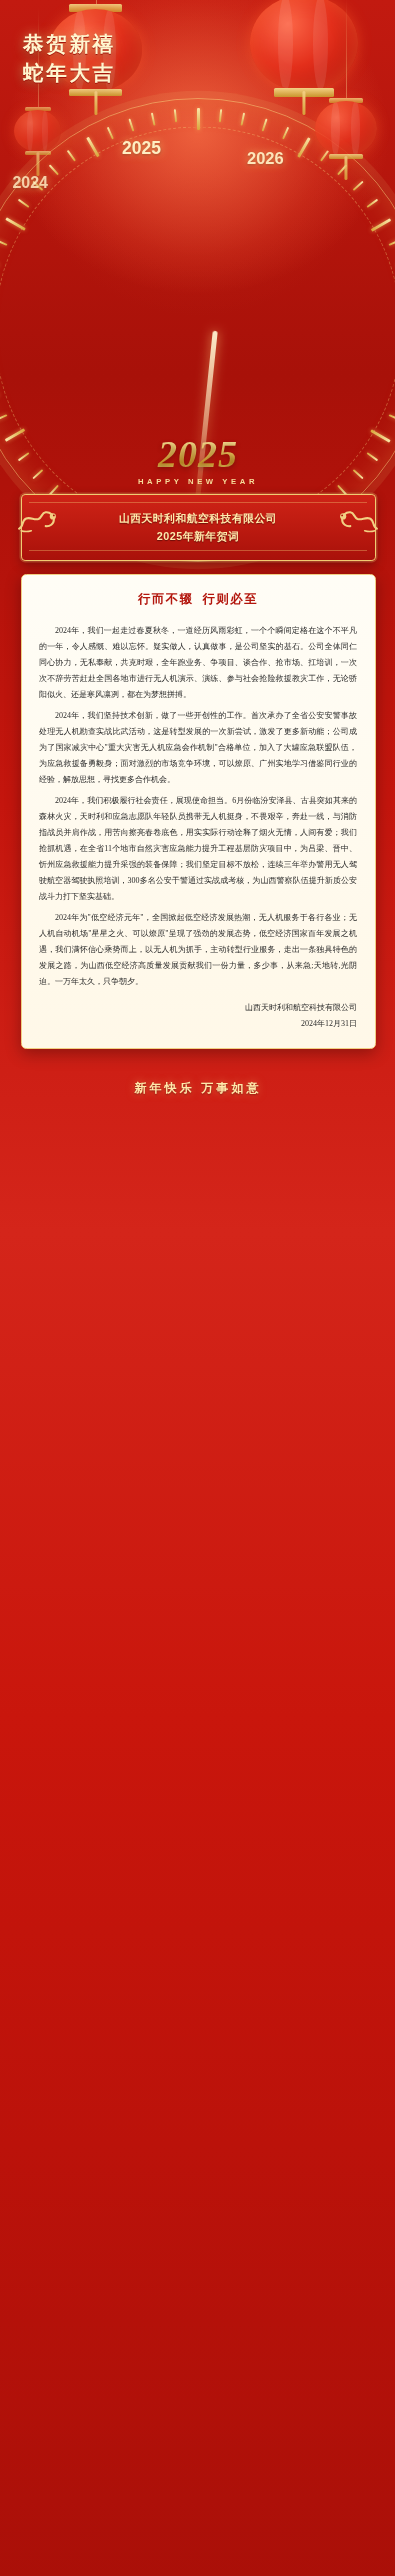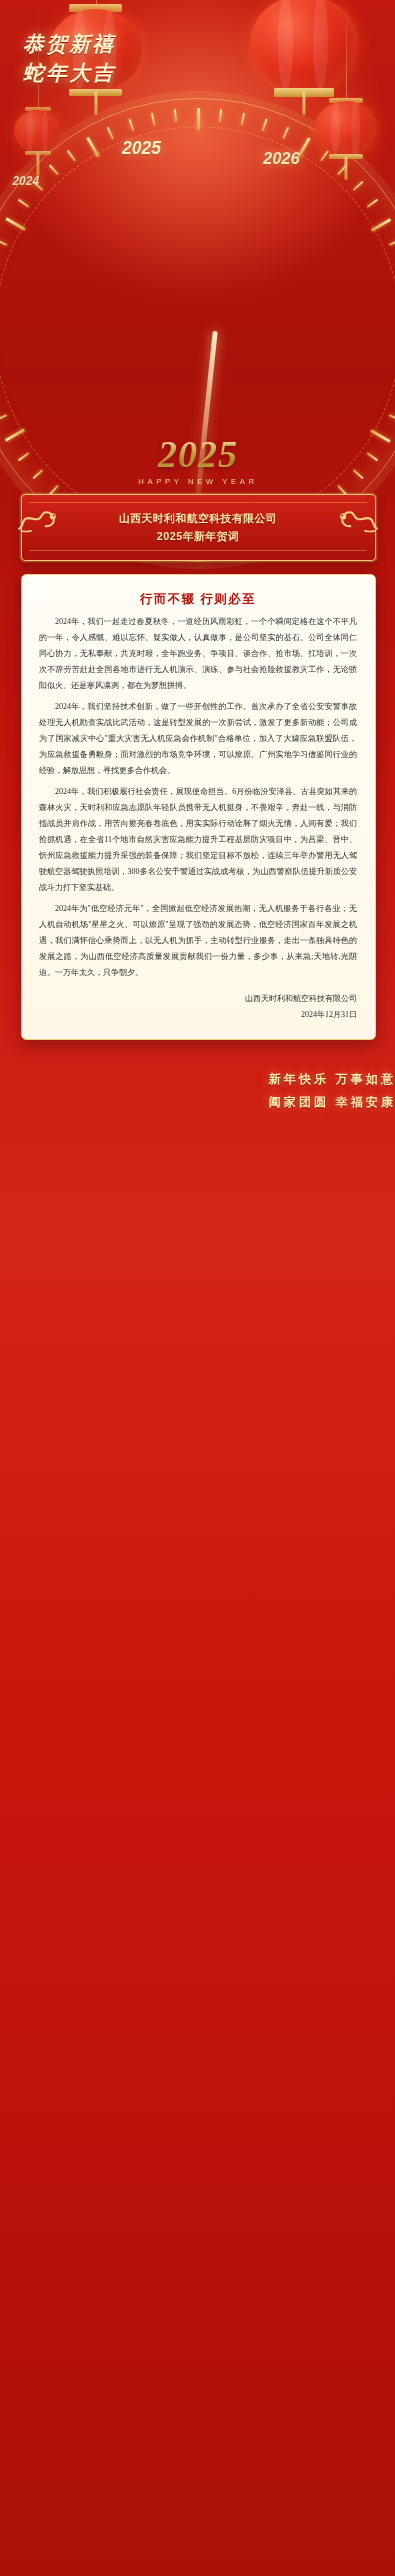--- a/index.html
+++ b/index.html
@@ -12,21 +12,21 @@
     position: relative;
     width: 396px;
     min-height: 2680px;
     background:
       radial-gradient(ellipse 309px 258px at 50% 134px, #e8462c 0%, rgba(232,70,44,0) 62%),
       linear-gradient(180deg, #c21a10 0%, #a81109 14%, #c4150d 30%, #d4251a 46%, #c9160c 64%, #bb120a 80%, #a60f08 100%);
     overflow: hidden;
   }
 
   
-  .top-deco { position: relative; height: 268px; font-style: italic; }
+  .top-deco { position: relative; height: 268px; }
   .lantern { position: absolute; border-radius: 50%; }
   .lantern .body {
     width: 100%; height: 100%; border-radius: 50%;
     background: radial-gradient(circle at 35% 30%, #ff6a4a 0%, #e5301c 45%, #a60d06 100%);
     box-shadow: 0 0 20.6px rgba(255,120,60,.45) inset, 0 0 13.4px rgba(255,90,40,.5);
     position: relative; overflow: hidden;
   }
   .lantern .body:before, .lantern .body:after {
     content:""; position:absolute; top:0; bottom:0; width:14%;
     background: rgba(255,255,255,.10); border-radius:50%;
@@ -91,43 +91,43 @@
     font-size: 20.6px; line-height: 1.42; letter-spacing: 2.6px;
     color: #fff6cf; font-weight: 700;
     text-shadow: 0 1px 0 #a3140a, 0 0 11.3px rgba(255,200,120,.75), 0 3.1px 9.3px rgba(0,0,0,.35);
   }
 
   .years { position:absolute; left:0; top:124px; width:100%; height:88px; z-index:6; }
   .yr {
     position:absolute; font-weight:700; color:#ffeec2;
     text-shadow: 0 0 8.2px rgba(255,190,110,.9), 0 1px 3.1px rgba(0,0,0,.35);
   }
-  .yr-prev { left: 12.4px;  top: 50px;  font-size: 12px; opacity:.85; }
+  .yr-prev { left: 12.4px;  top: 50px;  font-size: 16px; opacity:.85; }
   .yr-cur  { left: 122px; top: 14.4px;  font-size: 17.5px; }
-  .yr-next { left: 263px; top: 25px;  font-size: 16.5px; opacity:.95; }
+  .yr-next { left: 247px; top: 25px;  font-size: 16.5px; opacity:.95; }
 
   .hand {
     position:absolute; left:50%; top:330px; width:5.2px; height:170px;
     margin-left:-2.6px; transform-origin: 2.6px 170px; transform: rotate(6deg);
     background: linear-gradient(180deg, rgba(255,245,210,.95), rgba(226,170,60,.15));
     border-radius: 3.1px 3.1px 0 0; filter: drop-shadow(0 0 5.2px rgba(255,200,120,.8));
     z-index: 5;
   }
 
   
   .gold2025 { position:relative; margin: 164px auto 0; width: 100%; text-align:center; z-index:7; }
   .gold2025 .num {
     font-family: "Liberation Serif", serif;
     font-size: 38px; font-style: italic; font-weight: 700; letter-spacing: 1px;
     background: linear-gradient(180deg,#fff3c4 0%, #f4cf71 35%, #d09a29 70%, #f6e3a8 100%);
     -webkit-background-clip: text; background-clip: text; color: transparent;
     text-shadow: 0 1.5px 5.2px rgba(0,0,0,.25);
   }
   .gold2025 .hny {
-    margin-top: 1px; font-size: 7.7px; letter-spacing: 3.6px; color: #f7dc9a; font-weight: 400;
+    margin-top: 1px; font-size: 7.7px; letter-spacing: 3.6px; color: #f7dc9a; font-weight: 700;
   }
 
   
   .plaque {
     position: relative; z-index: 8;
     margin: 8.2px auto 0; width: 355px; padding: 7.2px 0 8.2px;
     border: 1px solid #f0cb72;
     border-radius: 4.1px;
     background: linear-gradient(180deg, #cf2316, #a9110a);
     box-shadow: 0 0 0 1.5px rgba(247,214,126,.25), 0 3.1px 10.3px rgba(0,0,0,.3);
@@ -149,35 +149,35 @@
     position: relative; z-index: 8;
     margin: 13.4px auto 0; width: 355px;
     background: linear-gradient(180deg,#fffdf6,#fff8e8);
     border-radius: 5.2px;
     border: 1px solid #f0cf83;
     box-shadow: 0 4.1px 15.5px rgba(0,0,0,.3);
     padding: 15.5px 17.5px 17.5px;
   }
   .letter h2 {
     text-align:center; font-size: 12.4px; color:#b3160d; font-weight:700;
-    letter-spacing: 1.5px; margin-bottom: 6px;
-    font-family: Liberation Sans, sans-serif;
+    letter-spacing: 1.5px; margin-bottom: 15px;
+    font-family: Liberation Mono, monospace;
   }
   .letter p {
     font-size: 8px; line-height: 2.0; color: #2a2a2a; text-align: justify;
     text-indent: 2em; margin-bottom: 5.2px;
     font-family: "Liberation Serif", "DejaVu Serif", serif;
   }
   .sign { margin-top: 10.3px; text-align: right; }
   .sign div { font-size: 8px; line-height: 1.9; color:#2a2a2a; font-family:"Liberation Serif", serif; }
 
   
   .footer {
     position: relative; z-index: 8; margin-top: 14.4px; padding: 13.4px 0 0;
-    text-align:right;
+    text-align:center;
   }
   .footer .fl {
     font-size: 12px; color:#ffe9ab; letter-spacing: 3.1px; font-weight:700; line-height: 1.9;
     text-shadow: 0 1px 2.1px rgba(0,0,0,.35), 0 0 8.2px rgba(255,190,110,.5);
   }
   .bottom-pad { height: 31px; }
 </style>
 </head>
 <body>
 
@@ -424,18 +424,17 @@
         <p>2024年为"低空经济元年"，全国掀起低空经济发展热潮，无人机服务于各行各业；无人机自动机场"星星之火、可以燎原"呈现了强劲的发展态势，低空经济国家百年发展之机遇，我们满怀信心乘势而上，以无人机为抓手，主动转型行业服务，走出一条独具特色的发展之路，为山西低空经济高质量发展贡献我们一份力量，多少事，从来急;天地转,光阴迫。一万年太久，只争朝夕。</p>
       </div>
     <div class="sign">
       <div>山西天时利和航空科技有限公司</div>
       <div>2024年12月31日</div>
     </div>
   </div>
 
   <div class="footer">
     <div class="fl">新年快乐  万事如意</div>
-    <div class="fl">阖家团圆  幸福安康</div>
   </div>
   <div class="bottom-pad"></div>
 
 </div>
 
 
 </body></html>

